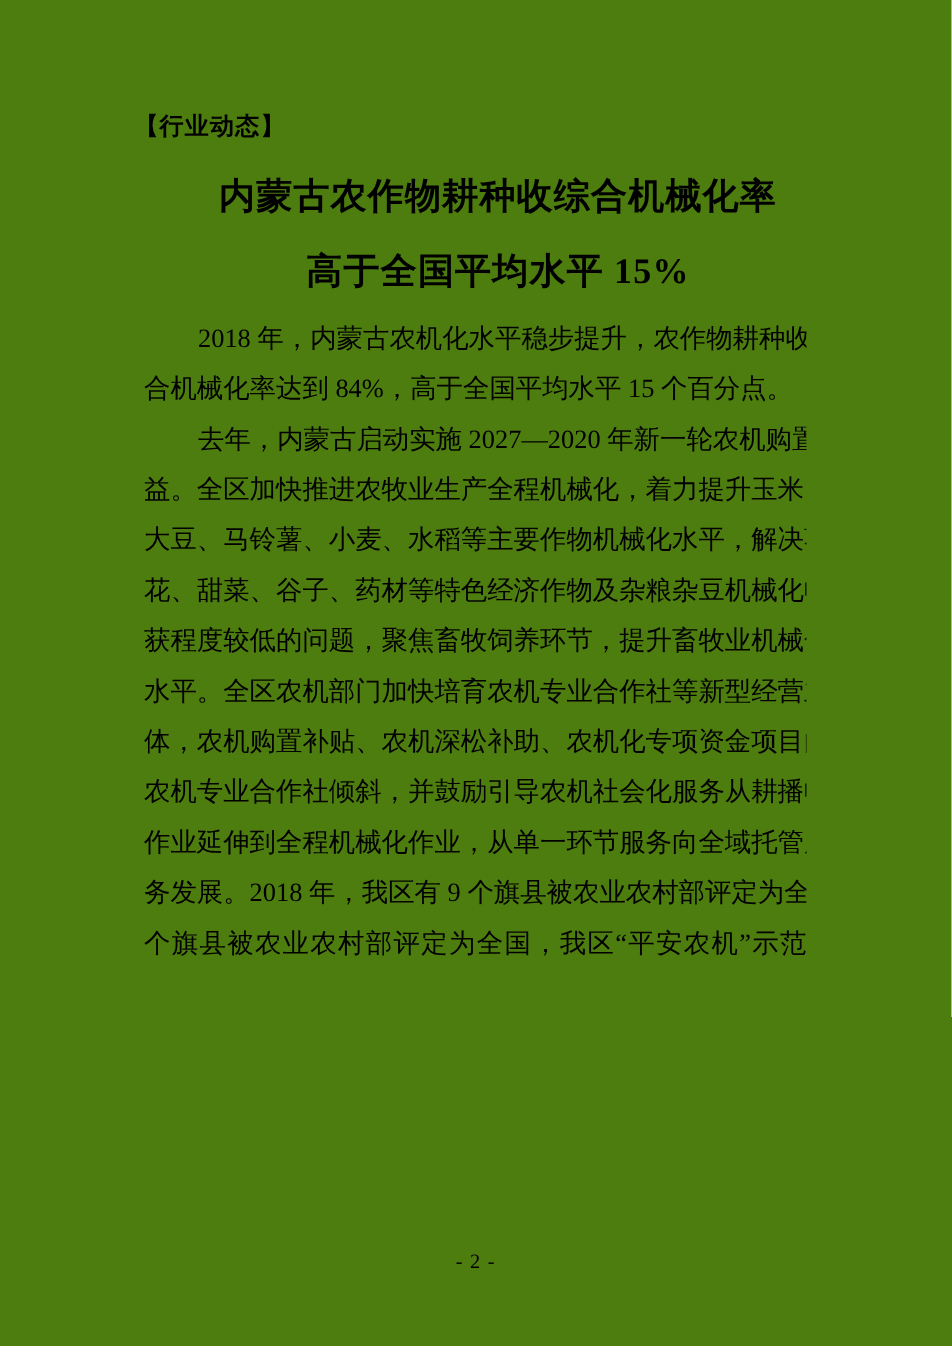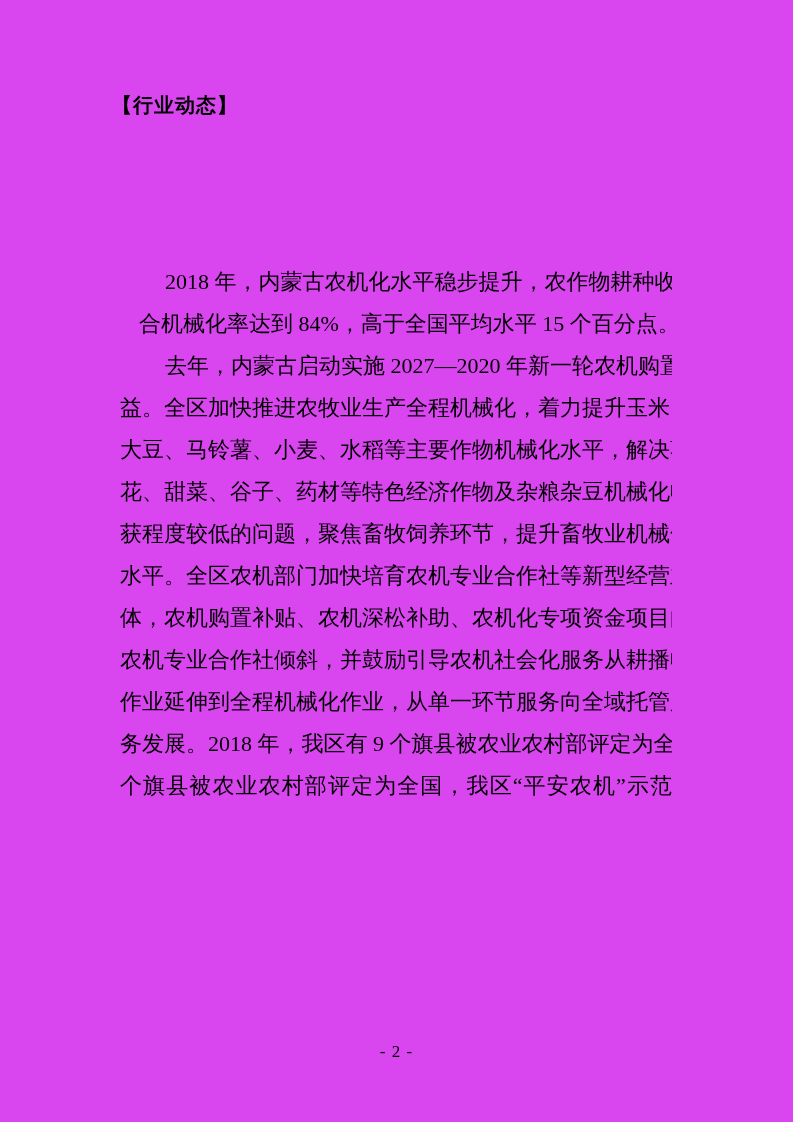--- a/index.html
+++ b/index.html
@@ -66,40 +66,43 @@
     text-align: justify;
     text-align-last: justify;
     white-space: nowrap;
   }
   .line.indent {
     text-indent: 45px;
   }
   .line.last {
     text-align: left;
     text-align-last: auto;
-    margin-left: 19px;
   }
   .page-number {
     position: absolute;
     left: 0;
     right: 0;
     top: 1042px;
     text-align: center;
     font-size: 17px;
     font-family: "Liberation Serif", serif;
     letter-spacing: 1px;
   }
 </style>
 </head>
 <body>
 
-<div class="page" style="background: #d946ef; color: rgb(0, 0, 0);">
+<div class="page" style="background: #4d7c0f; color: rgb(0, 0, 0);">
 
   <div class="section-label">【行业动态】</div>
 
+  <div class="title-wrap">
+    <div class="title-line-1">内蒙古农作物耕种收综合机械化率</div>
+    <div class="title-line-2">高于全国平均水平 15%</div>
+  </div>
 
   <div class="article-body">
       <div class="paragraph">
         <div class="line indent">2018 年，内蒙古农机化水平稳步提升，农作物耕种收综</div>
         <div class="line last">合机械化率达到 84%，高于全国平均水平 15 个百分点。</div>
       </div>
       <div class="paragraph">
         <div class="line indent">去年，内蒙古启动实施 2027—2020 年新一轮农机购置</div>
         <div class="line">益。全区加快推进农牧业生产全程机械化，着力提升玉米、</div>
         <div class="line">大豆、马铃薯、小麦、水稻等主要作物机械化水平，解决葵</div>

